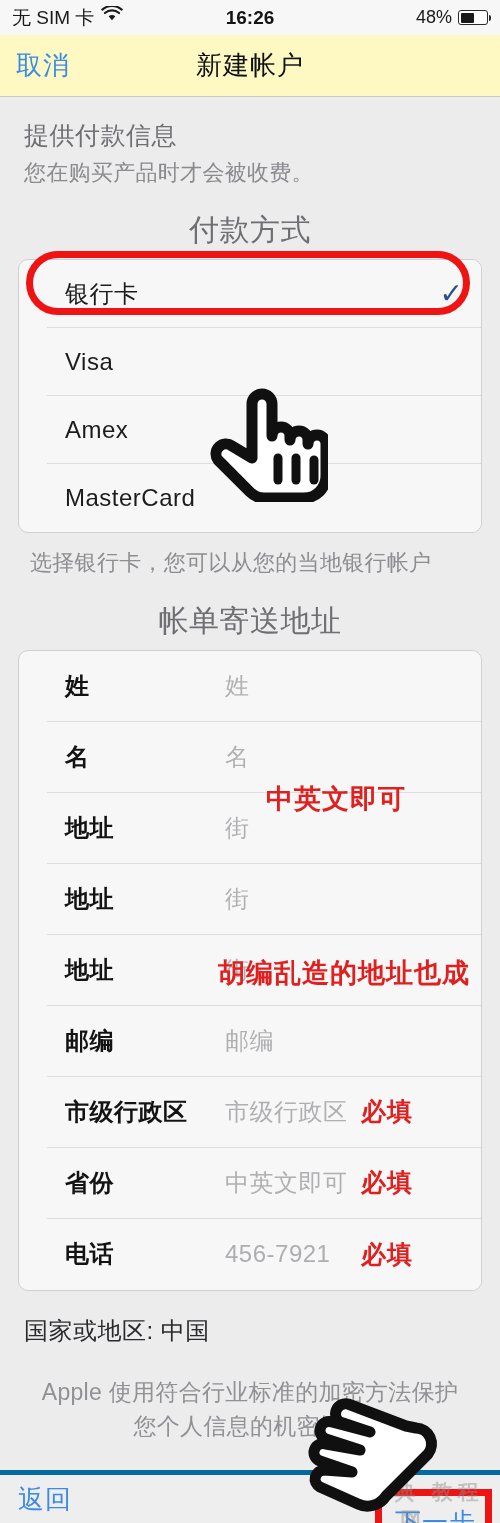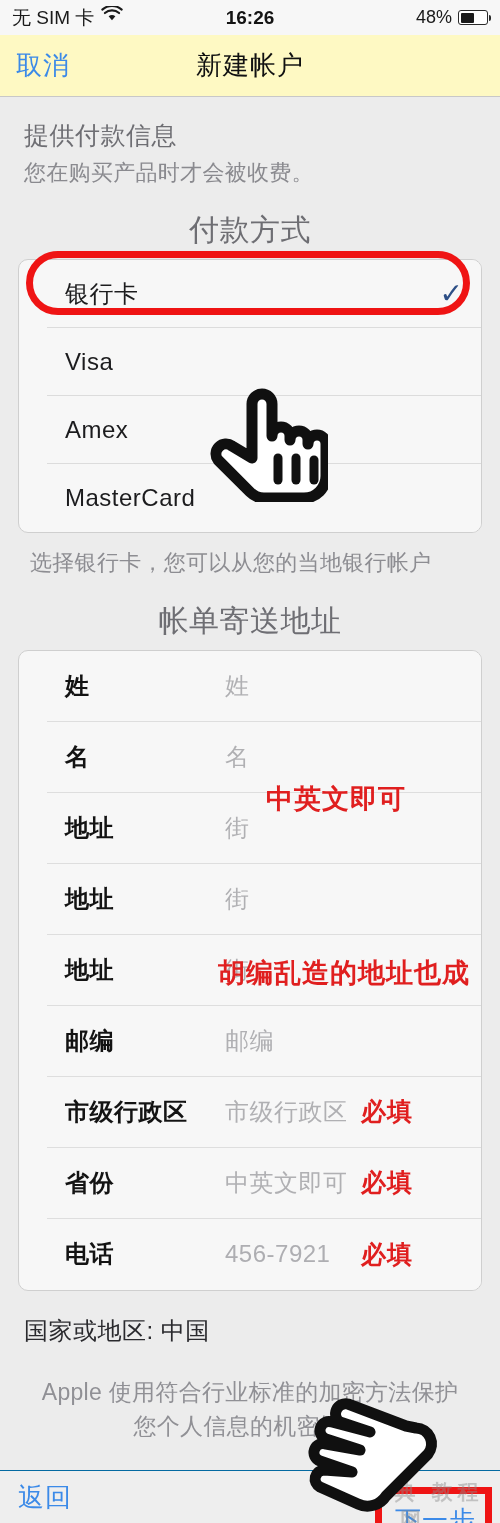--- a/index.html
+++ b/index.html
@@ -200,21 +200,21 @@
     padding: 28px 28px 0 28px;
     line-height: 1.5;
     letter-spacing: 0.3px;
   }
 
   
   .bottombar {
     position: relative;
     height: 53px;
     background: #eeeeee;
-    border-top: 1px solid #0369a1;
+    border-top: 5px solid #0369a1;
     display: flex;
     align-items: center;
     padding: 0 18px;
     gap: 40px;
   }
   .bb-back {
     font-size: 26px;
     color: #3b8ae8;
     letter-spacing: 1px;
   }

